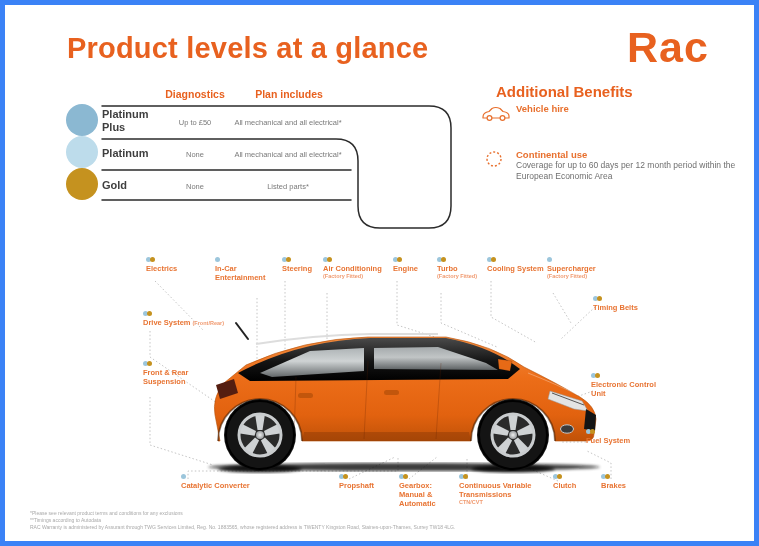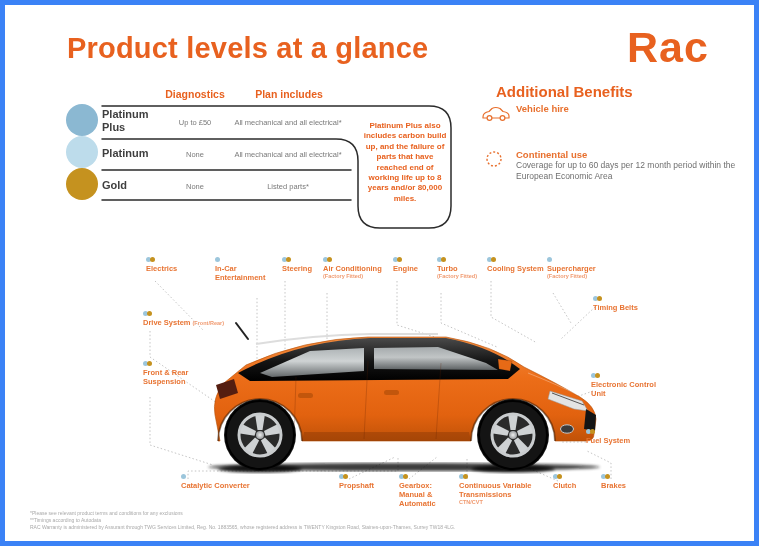--- a/index.html
+++ b/index.html
@@ -113,21 +113,20 @@
   <div class="abs plan-name" style="top:174px">Gold</div>
 
   <div class="abs cellv" style="left:155px;top:113px;width:70px">Up to £50</div>
   <div class="abs cellv" style="left:155px;top:145px;width:70px">None</div>
   <div class="abs cellv" style="left:155px;top:177px;width:70px">None</div>
 
   <div class="abs cellv" style="left:228px;top:113px;width:110px">All mechanical and all electrical*</div>
   <div class="abs cellv" style="left:228px;top:145px;width:110px">All mechanical and all electrical*</div>
   <div class="abs cellv" style="left:228px;top:177px;width:110px">Listed parts*</div>
 
-  <div class="abs callout">Platinum Plus also includes carbon build up, and the failure of parts that have reached end of working life up to 8 years and/or 80,000 miles.</div>
 
   <div class="abs ben-title">Additional Benefits</div>
 
   <svg class="abs" style="left:476px;top:100px" width="30" height="18" viewBox="0 0 30 18">
     <path d="M2,12 Q2,7.5 8,6.5 L11,3.5 Q14.5,1.5 19,3.5 L22,6.5 Q28,7.5 28,11 L28,13 L2,13 Z" fill="none" stroke="#e8702e" stroke-width="1.2" stroke-linejoin="round"></path>
     <circle cx="8.5" cy="13" r="2.4" fill="#fff" stroke="#e8702e" stroke-width="1.2"></circle>
     <circle cx="21.5" cy="13" r="2.4" fill="#fff" stroke="#e8702e" stroke-width="1.2"></circle>
   </svg>
   <div class="abs ben-item-title" style="left:511px;top:98px">Vehicle hire</div>
 

